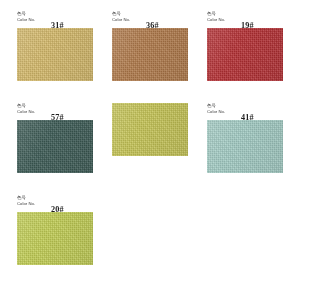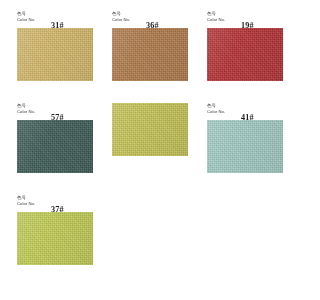--- a/index.html
+++ b/index.html
@@ -223,21 +223,21 @@
           <div class="tex-c"></div>
           <div class="sheen"></div>
         </div>
       </div>
       <div class="swatch-cell">
         <div class="swatch-caption">
           <span class="caption-cn-en">
             <span class="caption-cn">色号</span>
             <span class="caption-en">Color No.</span>
           </span>
-          <span class="caption-no">37#</span>
+          <span class="caption-no">20#</span>
         </div>
         <div class="swatch-chip" style="background-color: rgb(194, 206, 84);">
           <div class="tex-a"></div>
           <div class="tex-b"></div>
           <div class="tex-c"></div>
           <div class="sheen"></div>
         </div>
       </div>
     </div>
 </div>

